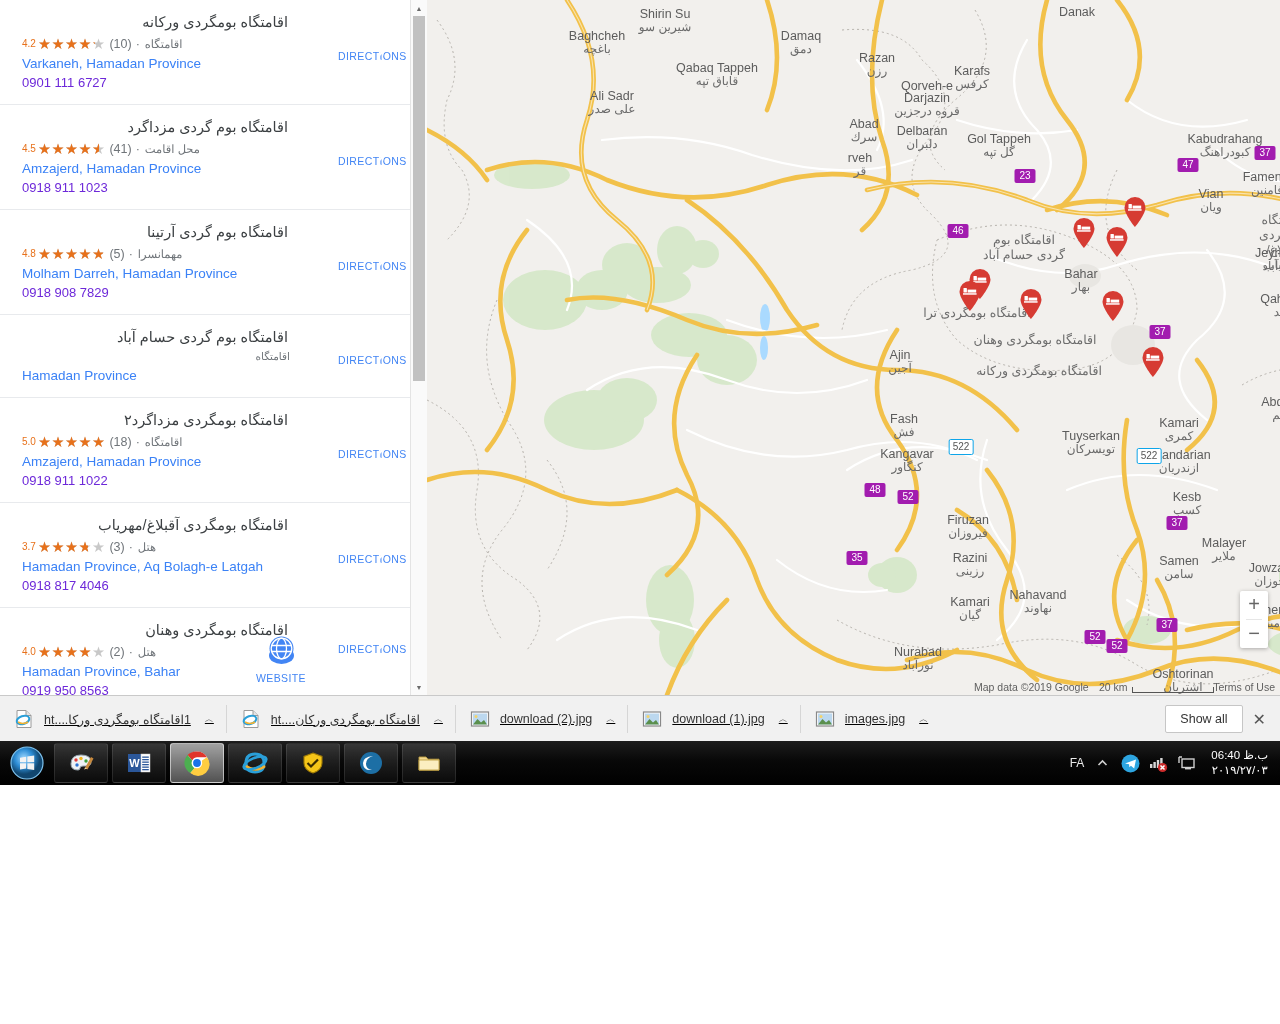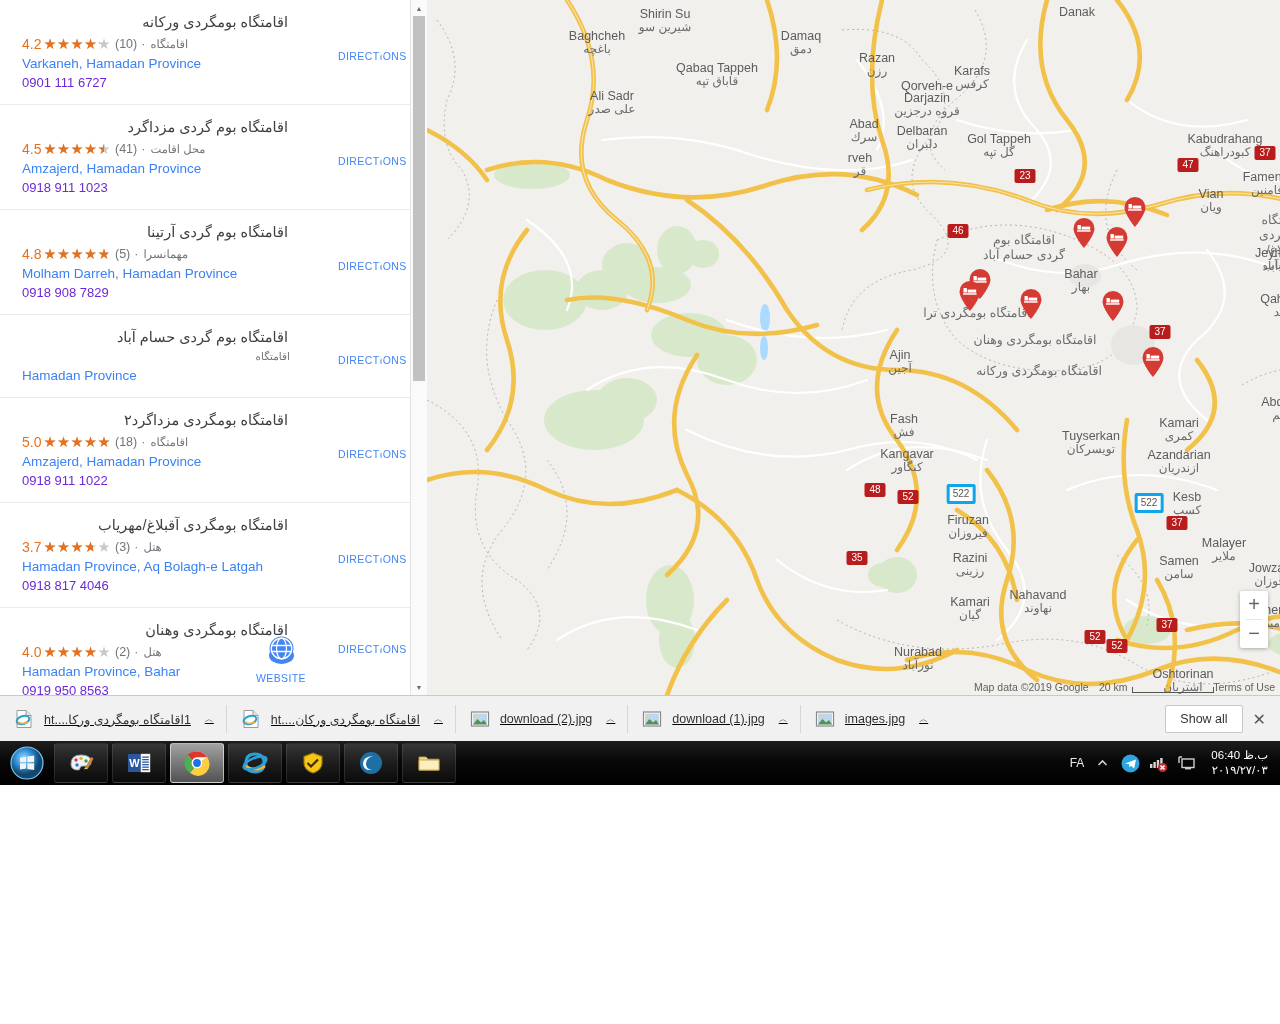--- a/index.html
+++ b/index.html
@@ -10,21 +10,21 @@
   
   #content{position:absolute;left:0;top:0;width:1280px;height:695px;background:#fff;overflow:hidden;}
 
   
   #panel{position:absolute;left:0;top:0;width:410px;height:695px;background:#fff;overflow:hidden;}
   .result{position:relative;border-bottom:1px solid #e8eaed;padding:12px 0 12px 0;box-sizing:border-box;}
   .res-body{padding-left:22px;padding-right:120px;}
   .res-title{font-size:14.5px;color:#3c4043;direction:rtl;text-align:right;
              line-height:20px;margin-bottom:2px;padding-right:2px;}
   .res-rating{display:flex;align-items:center;height:19px;margin-bottom:1px;}
-  .rate-num{color:#e7711b;font-size:14px;margin-right:2px;letter-spacing:0;}
+  .rate-num{color:#e7711b;font-size:10px;margin-right:2px;letter-spacing:0;}
   .stars{position:relative;display:inline-block;font-size:14.5px;line-height:14px;letter-spacing:0.5px;white-space:nowrap;}
   .stars .bg{color:#c8c8c8;}
   .stars .fg{position:absolute;left:0;top:0;color:#e7711b;overflow:hidden;white-space:nowrap;}
   .res-cat{font-size:11.5px;color:#70757a;margin-left:5px;direction:rtl;}
   .res-count{font-size:12.5px;color:#70757a;margin-left:4px;}
   .res-addr{font-size:13.5px;color:#3b82f6;line-height:19px;}
   .res-phone{font-size:13px;color:#6d28d9;line-height:19px;}
   .res-sub{font-size:10.5px;color:#70757a;direction:rtl;text-align:right;line-height:14px;margin-bottom:3px;}
 
   .actions{position:absolute;right:10px;top:50%;transform:translateY(-50%);display:flex;gap:26px;align-items:flex-start;}
@@ -43,24 +43,24 @@
   #pthumb{position:absolute;left:2px;top:16px;width:12px;height:365px;background:#c1c1c1;border-radius:0;}
 
   
   #map{position:absolute;left:427px;top:0;width:853px;height:695px;background:#f2f0ed;overflow:hidden;}
   #map svg{position:absolute;left:0;top:0;}
   .mlabel{position:absolute;font-size:12.5px;color:#5c5c5c;text-align:center;line-height:13px;
           white-space:nowrap;transform:translateX(-50%);pointer-events:none;}
   .mlabel .fa{display:block;font-size:12px;color:#6a6a6a;}
   .poi{position:absolute;font-size:12.5px;color:#8b5a2b;direction:rtl;text-align:center;line-height:15px;
        transform:translateX(-50%);white-space:pre-line;pointer-events:none;color:#6d6d6d;}
-  .shield{position:absolute;transform:translate(-50%,-50%);min-width:15px;height:14px;background:#b91c1c;
+  .shield{position:absolute;transform:translate(-50%,-50%);min-width:15px;height:14px;background:#a21caf;
           color:#fff;font-size:10px;line-height:14px;text-align:center;border-radius:2px;padding:0 3px;
           font-family:"Liberation Sans",sans-serif;}
-  .shield.white{background:#fff;color:#555;border:3px solid #0ea5e9;margin-top:47px;}
+  .shield.white{background:#fff;color:#555;border:1px solid #0ea5e9;}
   .pin{position:absolute;width:24px;height:32px;transform:translate(-50%,-100%);}
   #zoomctl{position:absolute;right:12px;bottom:47px;width:28px;background:#fff;border-radius:2px;
            box-shadow:0 1px 4px rgba(0,0,0,.3);}
   #zoomctl div{height:28px;line-height:26px;text-align:center;font-size:20px;color:#666;cursor:pointer;}
   #zoomctl .sep{height:1px;background:#e6e6e6;margin:0 6px;line-height:0;}
   #mapfoot{position:absolute;left:0;bottom:0;width:853px;height:16px;font-size:10.5px;color:#5f5f5f;}
   #attrib{position:absolute;left:547px;bottom:2px;}
   #scalebar{position:absolute;left:672px;bottom:2px;display:flex;align-items:flex-end;gap:4px;}
   #scaleline{width:80px;height:5px;border:1px solid #555;border-top:none;}
   #terms{position:absolute;right:5px;bottom:2px;}

